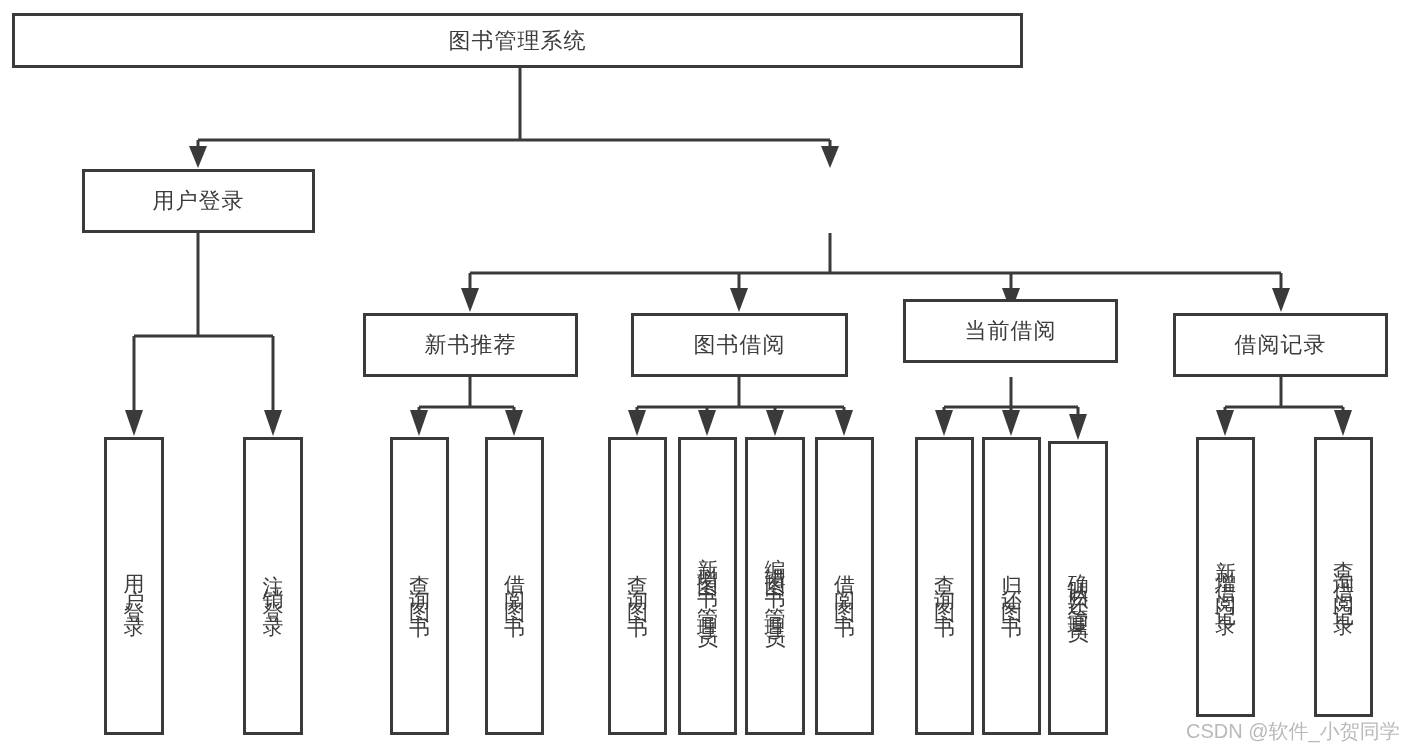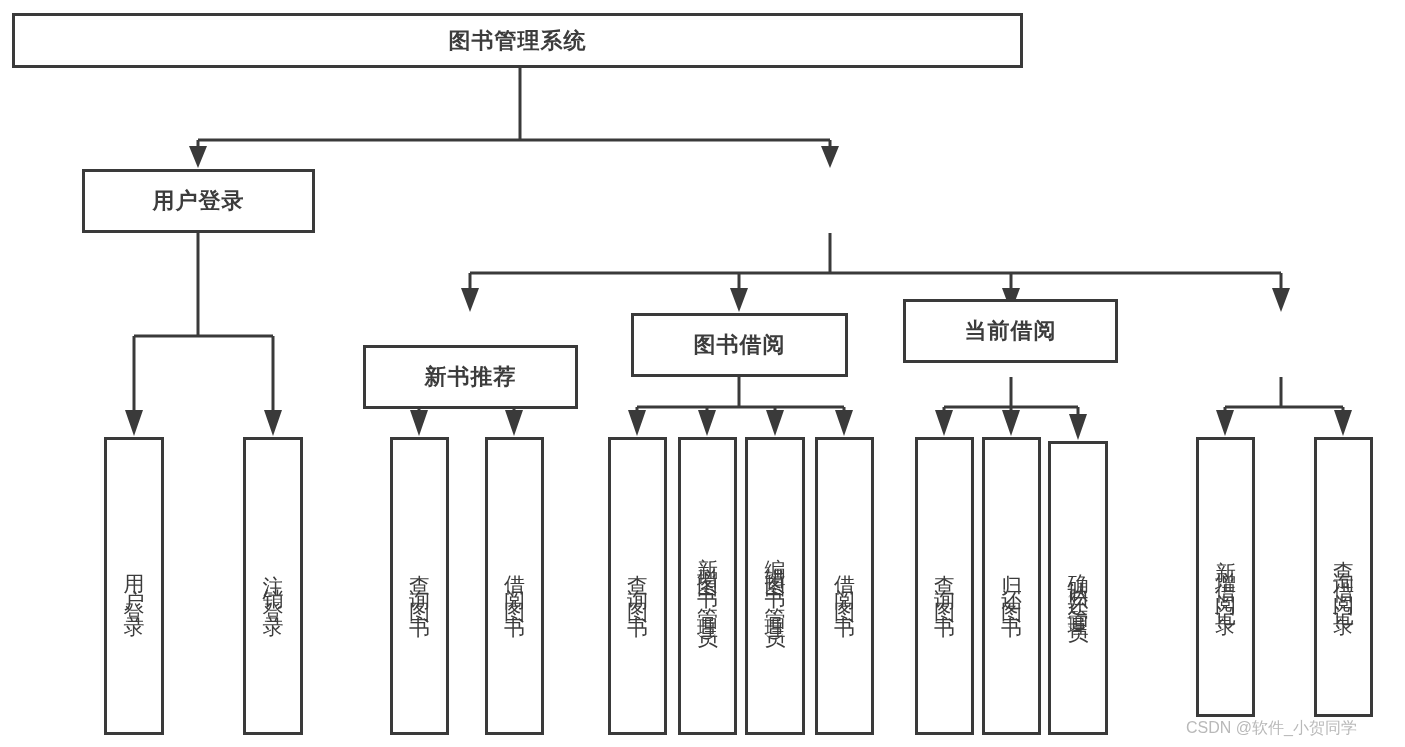--- a/index.html
+++ b/index.html
@@ -7,33 +7,33 @@
     position:relative;width:1405px;height:747px;background:#ffffff;
     font-family:"Liberation Sans", sans-serif;overflow:hidden;
   }
   .connectors{position:absolute;left:0;top:0;}
   .box{
     position:absolute;box-sizing:border-box;background:#ffffff;
     border:3px solid #3a3a3a;color:#3c3c3c;
     display:flex;align-items:center;justify-content:center;
     text-align:center;
   }
-  .hlabel{font-size:22px;letter-spacing:1px;font-weight:bold;}
+  .hlabel{font-size:22px;letter-spacing:1px;}
   .vbox{
     writing-mode:vertical-rl;
     font-size:21px;
     display:flex;align-items:center;justify-content:center;
   }
   .v4{letter-spacing:14px;}
   .v6{letter-spacing:11px;}
   .v8{letter-spacing:10px;}
   .v9{letter-spacing:7px;}
   .watermark{
     position:absolute;left:1186px;top:718px;width:219px;
-    color:#b9b9b9;font-size:16px;white-space:nowrap;
+    color:#b9b9b9;font-size:20px;white-space:nowrap;
   }
 </style>
 </head>
 <body>
 
 <div class="stage">
 
   <svg class="connectors" width="1405" height="747" viewBox="0 0 1405 747" stroke="#3a3a3a" stroke-width="3" fill="#3a3a3a">
     <g>
       <line x1="520" y1="68" x2="520" y2="140"></line>
@@ -100,23 +100,24 @@
       <polygon points="1216,410 1234,410 1225,436" stroke="none"></polygon>
       <line x1="1343" y1="407" x2="1343" y2="414"></line>
       <polygon points="1334,410 1352,410 1343,436" stroke="none"></polygon>
     </g>
   </svg>
 
   <div class="box hlabel" style="left:12px;top:13px;width:1011px;height:55px;">图书管理系统</div>
 
   <div class="box hlabel" style="left:82px;top:169px;width:233px;height:64px;">用户登录</div>
 
-  <div class="box hlabel" style="left:363px;top:313px;width:215px;height:64px;margin-top:32px;">新书推荐</div>
+  <div class="box hlabel" style="left:363px;top:313px;width:215px;height:64px;">新书推荐</div>
   <div class="box hlabel" style="left:631px;top:313px;width:217px;height:64px;">图书借阅</div>
   <div class="box hlabel" style="left:903px;top:299px;width:215px;height:64px;">当前借阅</div>
+  <div class="box hlabel" style="left:1173px;top:313px;width:215px;height:64px;">借阅记录</div>
 
   <div class="box vbox v4" style="left:104px;top:437px;width:60px;height:298px;">用户登录</div>
   <div class="box vbox v4" style="left:243px;top:437px;width:60px;height:298px;">注销登录</div>
 
   <div class="box vbox v4" style="left:390px;top:437px;width:59px;height:298px;">查询图书</div>
   <div class="box vbox v4" style="left:485px;top:437px;width:59px;height:298px;">借阅图书</div>
 
   <div class="box vbox v4" style="left:608px;top:437px;width:59px;height:298px;">查询图书</div>
   <div class="box vbox v8" style="left:678px;top:437px;width:59px;height:298px;">新增图书（管理员）</div>
   <div class="box vbox v8" style="left:745px;top:437px;width:60px;height:298px;">编辑图书（管理员）</div>

